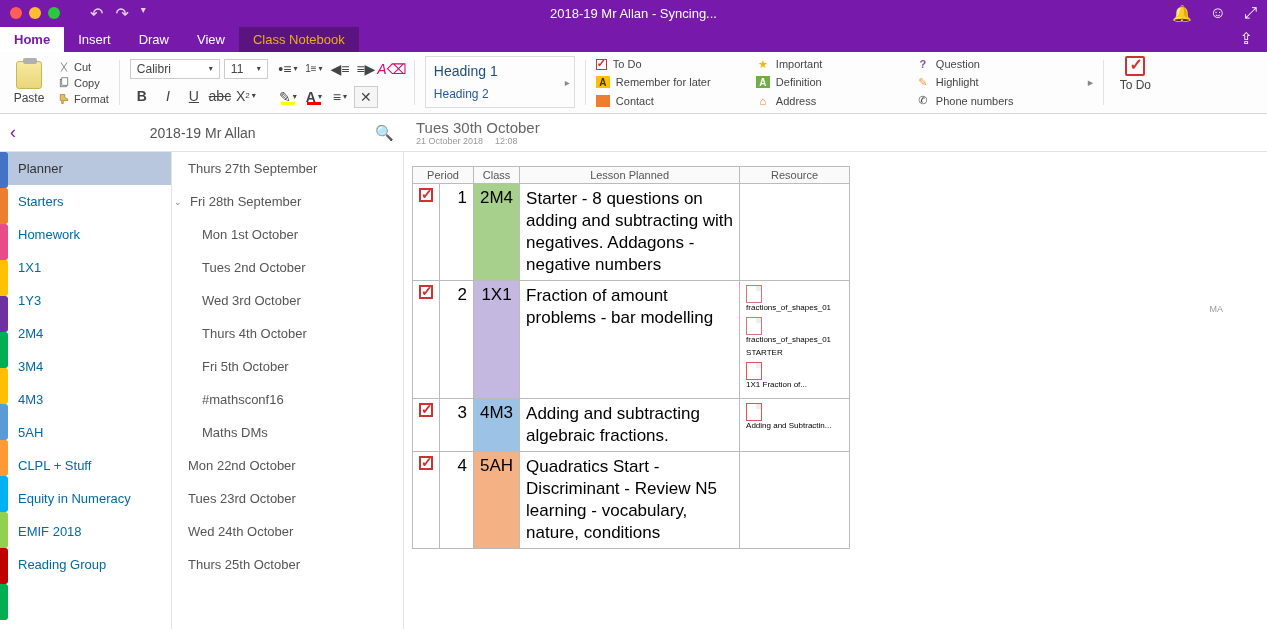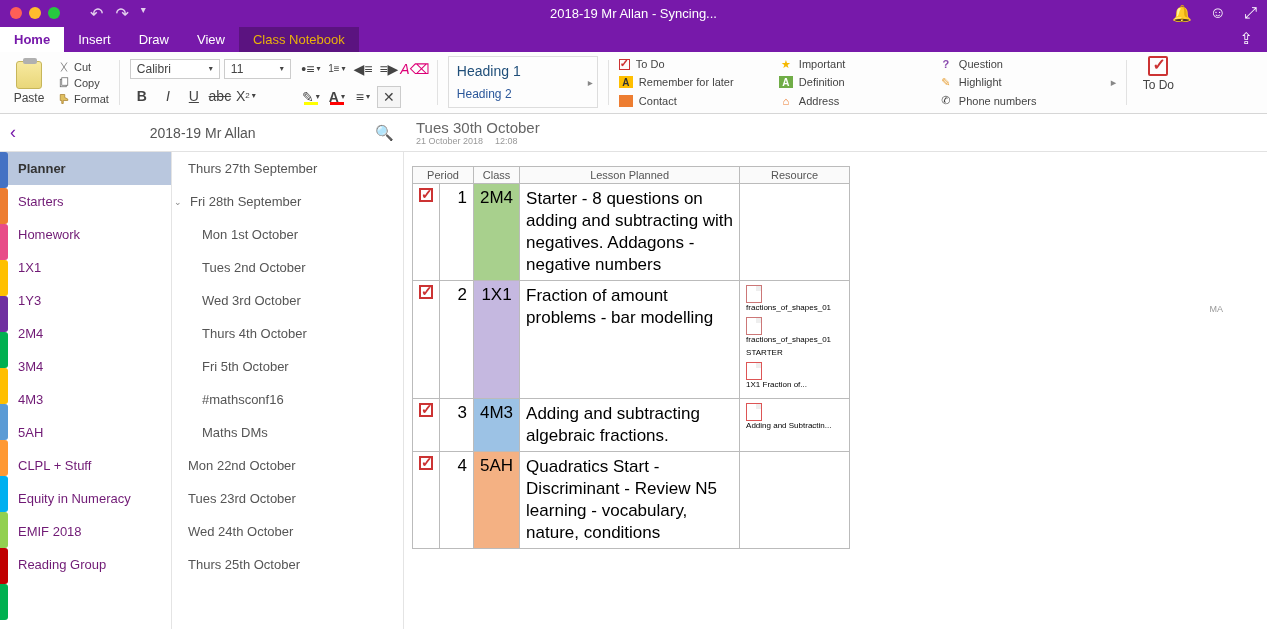--- a/index.html
+++ b/index.html
@@ -28,21 +28,21 @@
 .rgroup { display: flex; flex-direction: column; justify-content: center; gap: 2px; }
 .rsep { width: 1px; background: #e2e2e2; margin: 4px 2px; }
 .paste-big { display: flex; flex-direction: column; align-items: center; justify-content: center; width: 42px; gap: 2px; }
 .paste-big .clip { width: 26px; height: 28px; background: linear-gradient(#f7e9a0,#e9d77a); border: 1px solid #c7b65a; border-radius: 3px; position: relative; }
 .paste-big .clip:before { content:""; position:absolute; top:-4px; left:6px; width:14px; height:6px; background:#b0b0b0; border-radius:2px; }
 .clip-items div { display:flex; align-items:center; gap:4px; font-size:11px; padding:1px 0; cursor:pointer; }
 .clip-items svg { width:12px; height:12px; }
 .font-row { display:flex; gap:4px; align-items:center; }
 .selectbox { border:1px solid #ccc; background:#fff; padding:2px 6px; font-size:12px; display:flex; align-items:center; gap:6px; }
 .selectbox.font { width:90px; justify-content:space-between; }
-.selectbox.size { width:67px; justify-content:space-between; }
+.selectbox.size { width:44px; justify-content:space-between; }
 .fmt-row { display:flex; gap:2px; align-items:center; margin-top:4px; }
 .fmt-btn { width:24px; height:22px; display:flex; align-items:center; justify-content:center; border:1px solid transparent; cursor:pointer; position:relative; font-size:14px; }
 .fmt-btn .dd { font-size:8px; margin-left:2px; }
 .colorbar { position:absolute; bottom:2px; left:4px; right:4px; height:3px; }
 .styles-box { border:1px solid #ddd; width:150px; height:52px; display:flex; flex-direction:column; justify-content:space-around; padding:2px 8px; font-size:12px; color:#2b579a; position:relative; }
 .styles-box .h1 { font-size:14px; color:#1f4e79; }
 .styles-box .arrow { position:absolute; right:4px; top:50%; transform:translateY(-50%); color:#888; font-size:10px; }
 .tags-grid { display:grid; grid-template-columns: 150px 150px 160px; gap:2px 10px; font-size:11px; }
 .tag-item { display:flex; align-items:center; gap:6px; cursor:pointer; }
 .tag-item .ti { width:14px; height:14px; display:flex; align-items:center; justify-content:center; }
@@ -57,22 +57,22 @@
 .subhead-left .back { color:#7719AA; font-size:18px; width:20px; }
 .subhead-left .nbname { flex:1; text-align:center; font-size:14px; color:#555; }
 .subhead-left .search { color:#7719AA; font-size:15px; }
 .subhead-right { flex:1; padding:2px 12px; }
 .page-title { font-size:15px; color:#666; }
 .page-meta { font-size:9px; color:#999; display:flex; gap:12px; }
 
 
 .main { display:flex; height: calc(629px - 26px - 26px - 62px - 38px); }
 .sections-col { width:172px; border-right:1px solid #e4e4e4; overflow:hidden; position:relative; }
-.section-item { padding:9px 14px; font-size:13px; color:#701a75; cursor:pointer; border-left:4px solid transparent; }
-.section-item.active { background:#b9c7de; color:#333;font-weight:bold; }
+.section-item { padding:9px 14px; font-size:13px; color:#0369a1; cursor:pointer; border-left:4px solid transparent; }
+.section-item.active { background:#b9c7de; color:#333; }
 .edge-color { width:10px; height:36px; position:absolute; left:-2px; border-radius:0 3px 3px 0; }
 .pages-col { width:232px; border-right:1px solid #e4e4e4; overflow:hidden; }
 .page-item { padding:9px 16px; font-size:13px; color:#555; cursor:pointer; display:flex; align-items:center; gap:6px; }
 .page-item.sub { padding-left:30px; }
 .page-item .chev { font-size:9px; color:#888; width:10px; margin-left:-14px; }
 .content-col { flex:1; padding:8px; overflow:auto; position:relative; font-family: 'Comic Sans MS','Century Gothic',sans-serif;}
 
 
 .plan-table { border-collapse:collapse; margin-top:6px; font-size:16px; }
 .plan-table th { border:1px solid #bbb; font-size:11px; font-weight:normal; padding:2px 6px; background:#fafafa; color:#555; }

